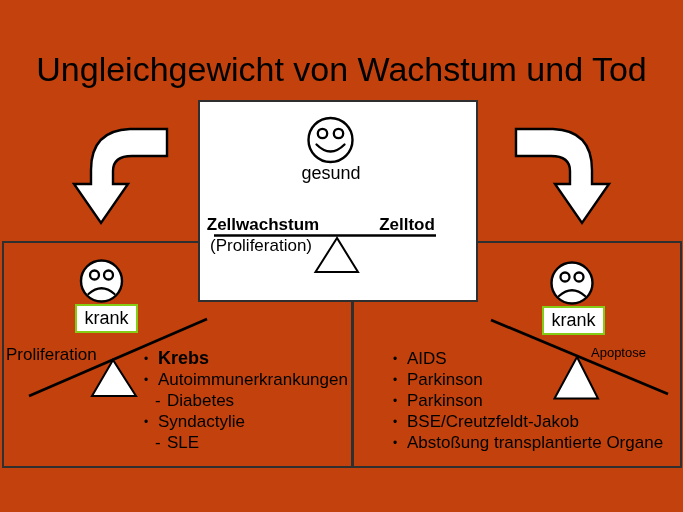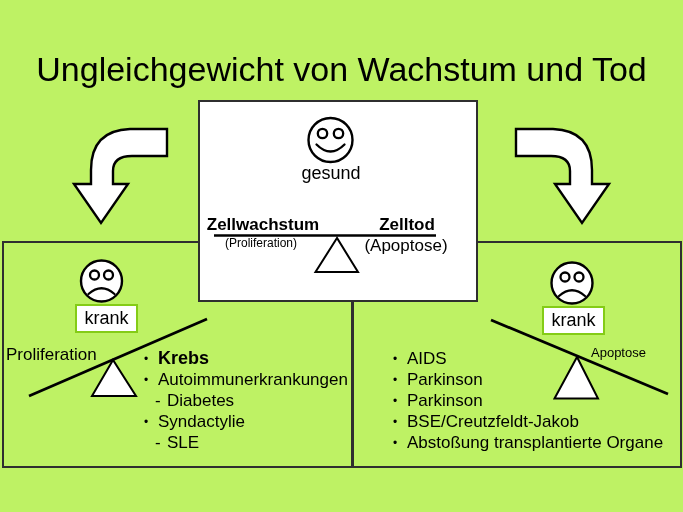--- a/index.html
+++ b/index.html
@@ -1,28 +1,28 @@
 <!DOCTYPE html>
 <html><head>
 <meta charset="utf-8">
 <style>
   html,body { margin:0; padding:0; background:#ffffff; }
   #stage {
-    position:relative; width:683px; height:512px; background:#bef264;
+    position:relative; width:683px; height:512px; background:#c2410c;
     font-family:"Liberation Sans", sans-serif; color:#000; overflow:hidden;
   }
   .panel { position:absolute; border:2px solid #2f2f2f; background:transparent; z-index:1; }
   #center-box { background:#ffffff; z-index:2; }
   #overlay { position:absolute; left:0; top:0; width:683px; height:512px; z-index:3; pointer-events:none; }
   .txt { position:absolute; z-index:4; white-space:nowrap; line-height:1.18; }
   .ctr { text-align:center; }
   #slide-title { left:0; top:49px; width:683px; text-align:center; font-size:34px; }
   #gesund-label { left:271px; top:163px; width:120px; font-size:18px; }
   #zellwachstum-label { left:206px; top:215px; width:114px; font-size:17px; font-weight:bold; }
-  #proliferation-sub   { left:200px; top:236px; width:122px; font-size:12px; }
+  #proliferation-sub   { left:200px; top:236px; width:122px; font-size:17px; }
   #zelltod-label { left:372px; top:215px; width:70px; font-size:17px; font-weight:bold; }
   #apoptose-sub  { left:358px; top:236px; width:96px; font-size:17px; }
   .krank-box {
     position:absolute; z-index:4; width:63px; height:29px; box-sizing:border-box;
     border:2px solid #84cc16; background:#fff; text-align:center;
     font-size:18px; line-height:25px;
   }
   #krank-left  { left:75px;  top:304px; }
   #krank-right { left:542px; top:306px; }
   #proliferation-label { left:6px;  top:345px; font-size:17px;text-align:right; }
@@ -85,21 +85,20 @@
     <line x1="491" y1="320" x2="668" y2="394" stroke="#000" stroke-width="2.8"></line>
     <path d="M 577,357 L 554.5,398.5 L 598,398.5 Z" fill="#ffffff" stroke="#000" stroke-width="2"></path>
   </svg>
 
   <div class="txt" id="slide-title">Ungleichgewicht von Wachstum und Tod</div>
 
   <div class="txt ctr" id="gesund-label">gesund</div>
   <div class="txt ctr" id="zellwachstum-label">Zellwachstum</div>
   <div class="txt ctr" id="proliferation-sub">(Proliferation)</div>
   <div class="txt ctr" id="zelltod-label">Zelltod</div>
-  <div class="txt ctr" id="apoptose-sub">(Apoptose)</div>
 
   <div class="krank-box" id="krank-left">krank</div>
   <div class="krank-box" id="krank-right">krank</div>
 
   <div class="txt" id="proliferation-label">Proliferation</div>
   <div class="txt" id="apoptose-label">Apoptose</div>
 
   <div class="disease-list" id="left-list">
       <div class="li-row bold"><span class="bullet">•</span><span class="li-text">Krebs</span></div>
       <div class="li-row"><span class="bullet">•</span><span class="li-text">Autoimmunerkrankungen</span></div>

